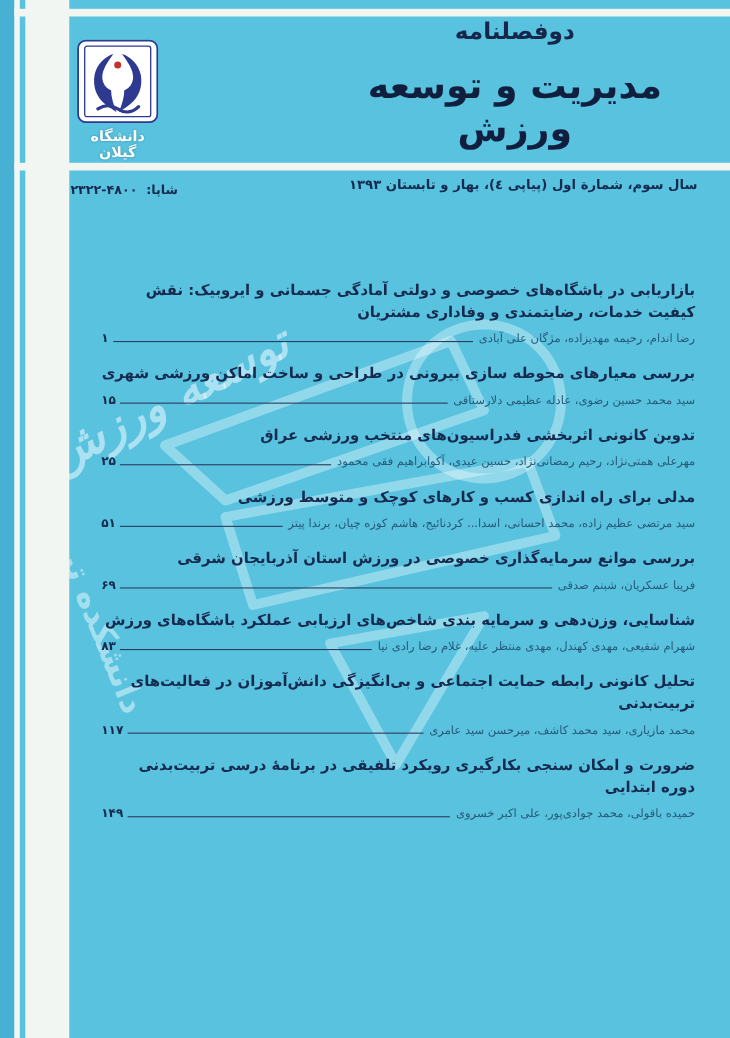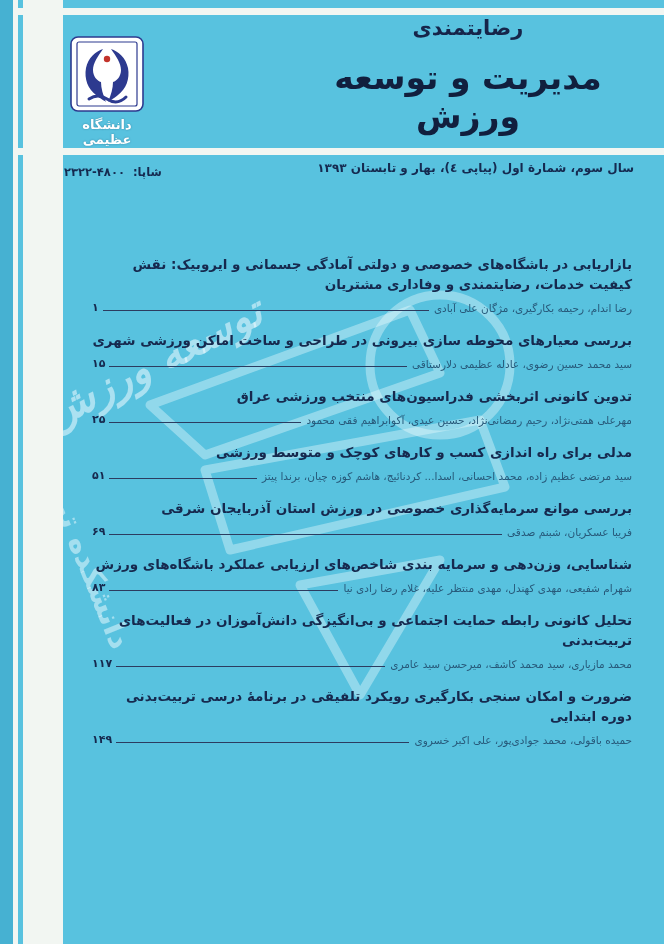--- a/index.html
+++ b/index.html
@@ -63,48 +63,48 @@
         <polygon points="190,330 330,305 250,440"></polygon>
         <circle cx="330" cy="110" r="70"></circle>
       </g>
     </svg>
     <div class="wm-t1">توسعه ورزش</div>
     <div class="wm-t2">دانشکده تربیت</div>
   </div>
 
   <header>
     <div class="head-titles">
-      <div class="journal-type">رضایتمندی</div>
+      <div class="journal-type">دوفصلنامه</div>
       <h1 class="journal-title">مدیریت و توسعه ورزش</h1>
     </div>
 
     <div class="logo-block">
       <svg viewBox="0 0 74 76">
         <rect x="1" y="1" width="72" height="74" rx="7" fill="#ffffff" stroke="#2d3a8f" stroke-width="1.6"></rect>
         <rect x="7" y="6" width="60" height="64" rx="2" fill="none" stroke="#2d3a8f" stroke-width="1.2"></rect>
         <path fill="#2d3a8f" d="M33,13 C26,15 18,22 16,32 C14,43 18,53 26,59 C31,63 35,65 36,66 C33,59 31,52 31,46 C27,45 23,40 23,34 C23,27 28,20 33,13 Z"></path>
         <path fill="#2d3a8f" transform="translate(74,0) scale(-1,1)" d="M33,13 C26,15 18,22 16,32 C14,43 18,53 26,59 C31,63 35,65 36,66 C33,59 31,52 31,46 C27,45 23,40 23,34 C23,27 28,20 33,13 Z"></path>
         <path d="M19,63 C25,59 31,59 37,63 C43,67 50,67 56,61" fill="none" stroke="#2d3a8f" stroke-width="3" stroke-linecap="round"></path>
         <circle cx="37" cy="23" r="3.2" fill="#c3332b"></circle>
       </svg>
-      <div class="uni-name">دانشگاه عظیمی</div>
+      <div class="uni-name">دانشگاه گیلان</div>
     </div>
   </header>
 
   <div class="issue-line">سال سوم، شمارة اول (پیاپی ٤)، بهار و تابستان ۱۳۹۳</div>
   <div class="issn">
     <span>شاپا:</span>
     <span dir="ltr">۲۳۲۲-۴۸۰۰</span>
   </div>
 
   <main class="toc">
     <article class="entry">
       <div class="entry-title">بازاریابی در باشگاه‌های خصوصی و دولتی آمادگی جسمانی و ایروبیک: نقش کیفیت خدمات، رضایتمندی و وفاداری مشتریان</div>
       <div class="entry-meta">
-        <span class="authors">رضا اندام، رحیمه بکارگیری، مژگان علی آبادی</span>
+        <span class="authors">رضا اندام، رحیمه مهدیزاده، مژگان علی آبادی</span>
         <span class="leader"></span>
         <span class="pagenum">۱</span>
       </div>
     </article>
 
     <article class="entry">
       <div class="entry-title">بررسی معیارهای محوطه سازی بیرونی در طراحی و ساخت اماکن ورزشی شهری</div>
       <div class="entry-meta">
         <span class="authors">سید محمد حسین رضوی، عادله عظیمی دلارستاقی</span>
         <span class="leader"></span>

